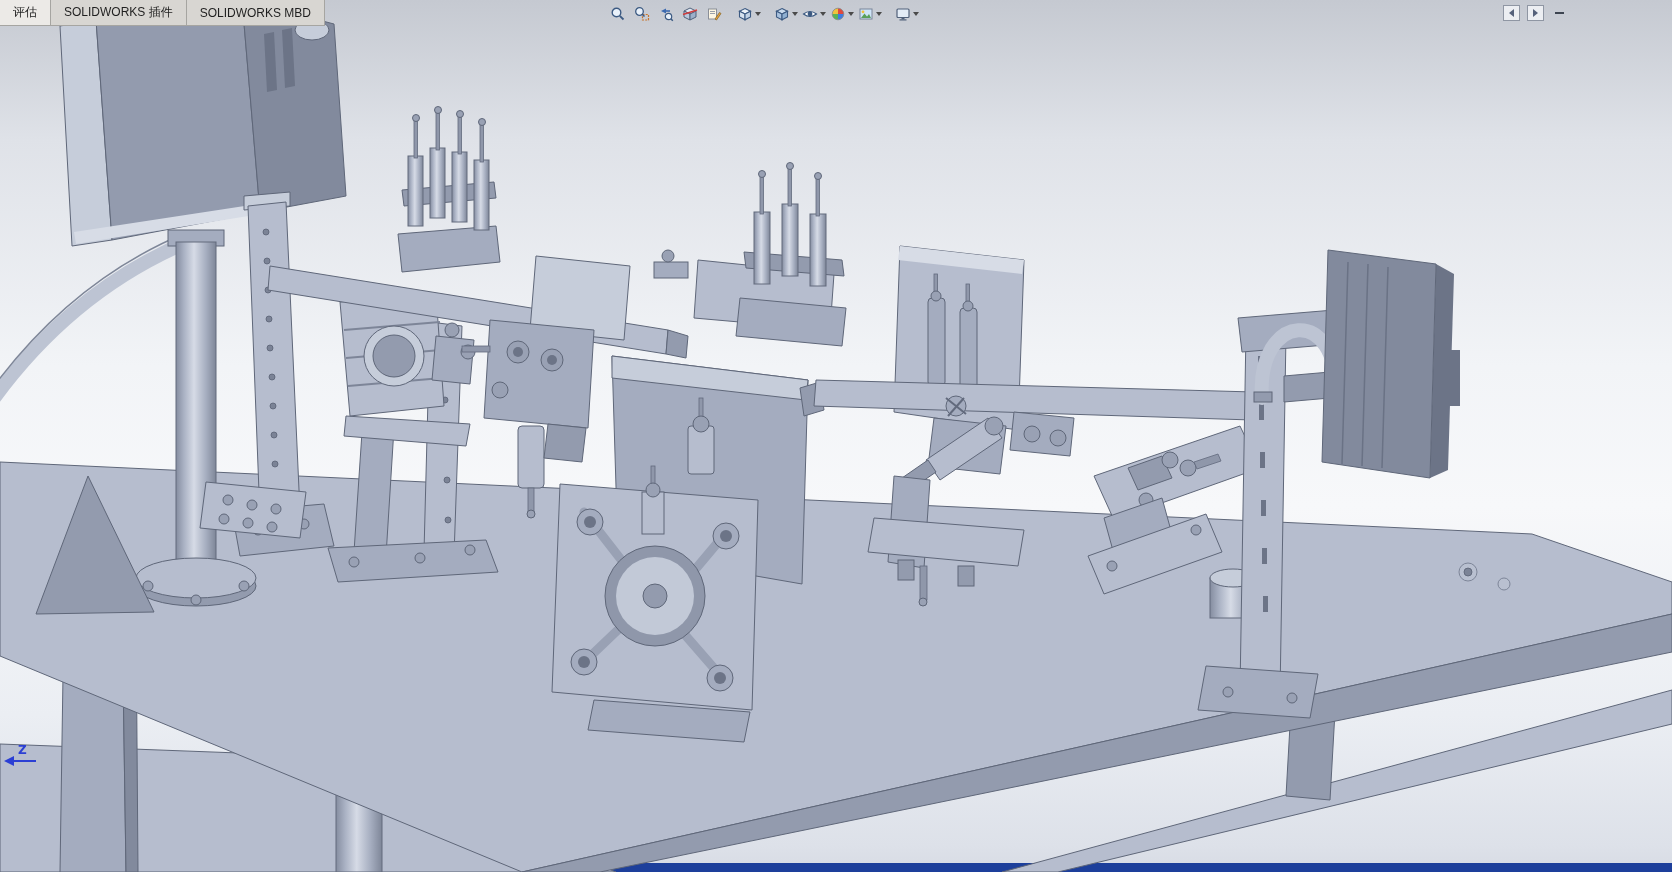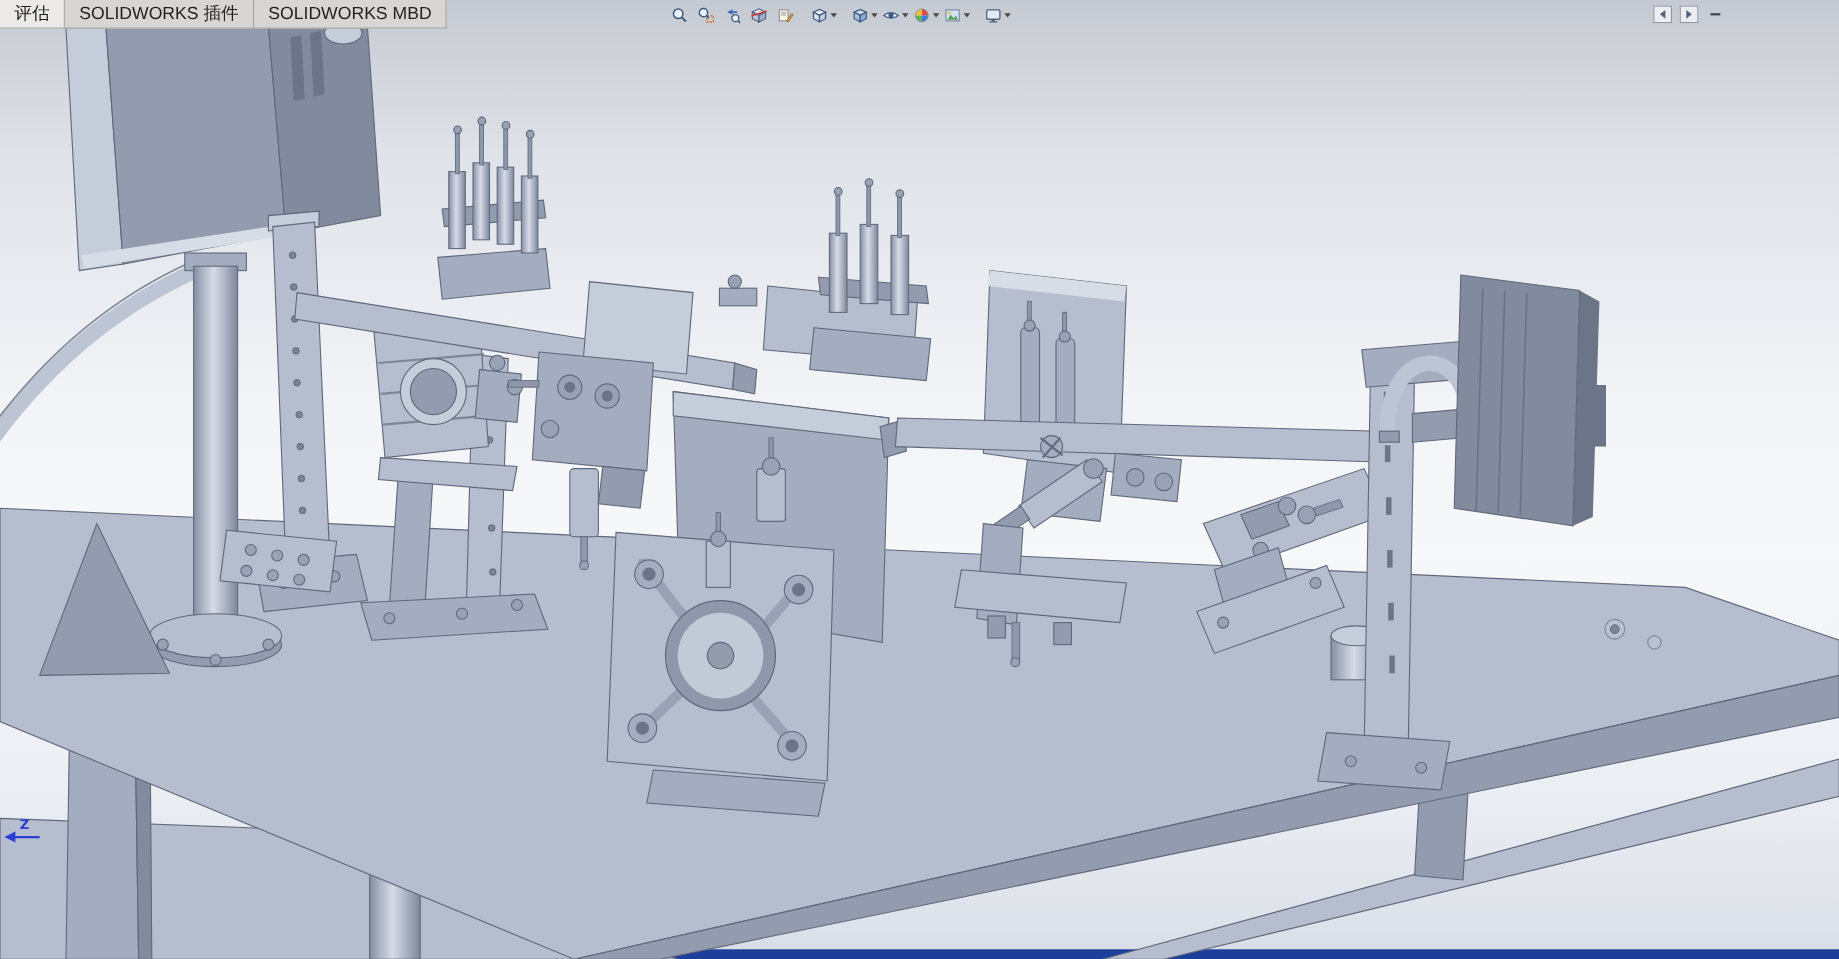--- a/index.html
+++ b/index.html
@@ -6,21 +6,21 @@
   .stage{position:relative;width:1672px;height:872px;overflow:hidden;font-family:"Liberation Sans","DejaVu Sans",sans-serif;}
 
   
   .viewport{position:absolute;left:0;top:0;width:1672px;height:872px;
     background:linear-gradient(180deg,#c5c9d1 0%,#dfe2e8 16%,#f2f4f7 42%,#f7f8fa 58%,#ebeef3 82%,#dde1e9 97%,#d7dbe4 100%);}
   .bottom-strip{position:absolute;left:0;bottom:0;width:1672px;height:9px;background:#1d3f9b;}
 
   
   .tabbar{position:absolute;left:0;top:0;height:26px;display:flex;z-index:30;}
   .tab{display:flex;align-items:center;padding:0 13px;height:25px;background:#d8d6d2;
-    border-right:1px solid #a6a5a1;border-bottom:1px solid #a6a5a1;font-size:16px;color:#1f1f1f;white-space:nowrap;}
+    border-right:1px solid #a6a5a1;border-bottom:1px solid #a6a5a1;font-size:12px;color:#1f1f1f;white-space:nowrap;}
   .tab.active{background:#eceae7;}
 
   
   .headsup{position:absolute;left:606px;top:2px;height:24px;display:flex;align-items:center;z-index:30;}
   .hbtn{display:inline-flex;align-items:center;justify-content:center;height:24px;min-width:24px;
     padding:0 2px;background:transparent;border:none;cursor:default;}
   .hbtn svg{display:block;}
   .caret{width:0;height:0;border-left:3.5px solid transparent;border-right:3.5px solid transparent;
     border-top:4px solid #4a4a4a;margin-left:2px;}
   .hsep{width:9px;height:1px;}

